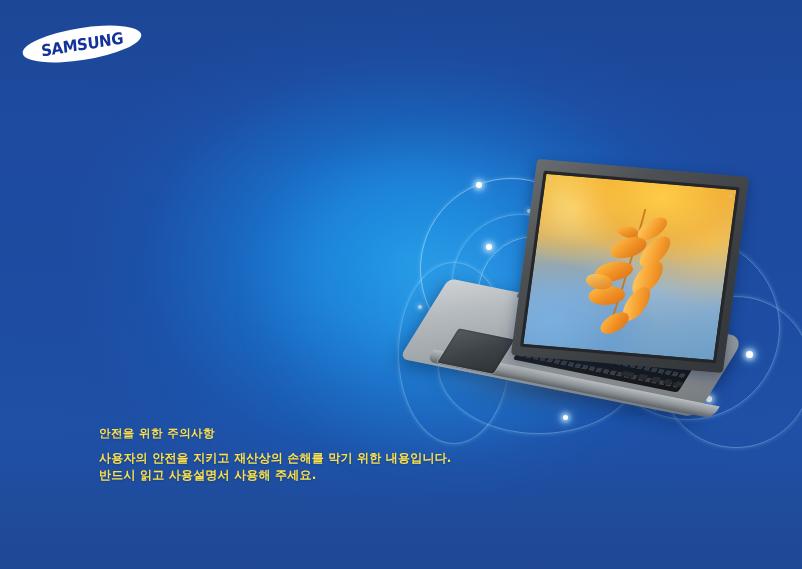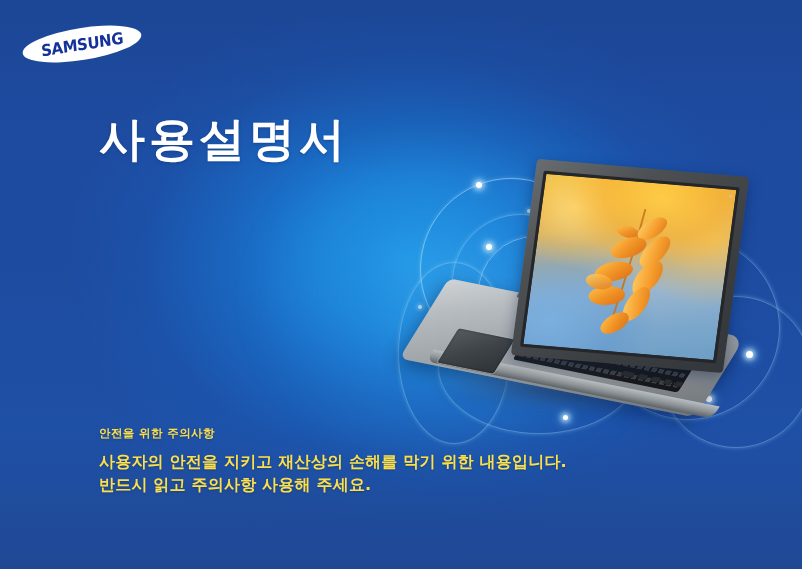--- a/index.html
+++ b/index.html
@@ -138,21 +138,21 @@
     color: #fde047;
   }
   .safety-heading {
     font-size: 11.5px;
     font-weight: 700;
     letter-spacing: 0.4px;
     margin-bottom: 9px;
     text-shadow: 0 1px 2px rgba(8,38,92,0.35);
   }
   .safety-body {
-    font-size: 16px;
+    font-size: 12px;
     font-weight: 700;
     line-height: 1.45;
     letter-spacing: 0.2px;
     text-shadow: 0 1px 2px rgba(8,38,92,0.35);
   }
 
   
   .laptop {
     position: absolute;
     left: 424px;
@@ -409,23 +409,22 @@
     </div>
   </div>
 
   <div class="logo-wrap">
     <div class="logo-ellipse"></div>
     <div class="logo-text">
       <span>SAMSUNG</span>
     </div>
   </div>
 
-  <div class="title">사용설명서</div>
 
   <div class="safety">
     <div class="safety-heading">안전을 위한 주의사항</div>
     <div class="safety-body">
       <div>사용자의 안전을 지키고 재산상의 손해를 막기 위한 내용입니다.</div>
-      <div>반드시 읽고 주의사항 사용해 주세요.</div>
+      <div>반드시 읽고 사용설명서 사용해 주세요.</div>
     </div>
   </div>
 
 </div>
 
 </body></html>

